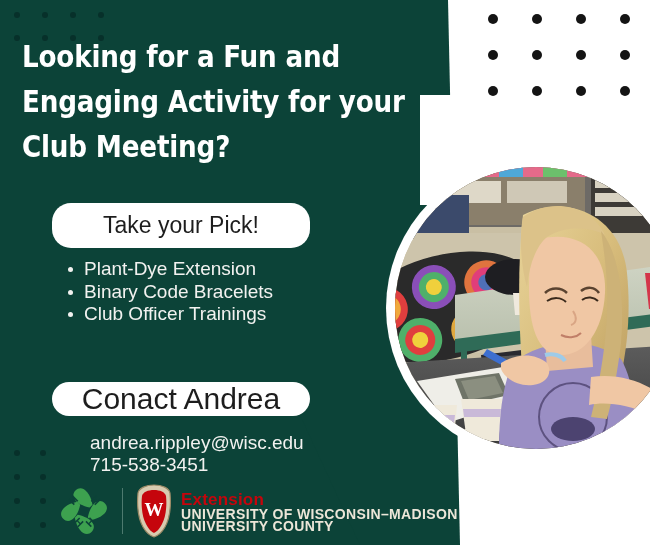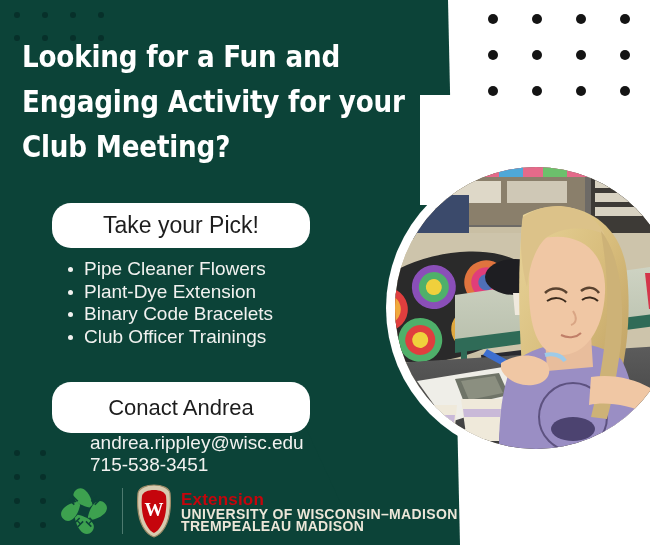--- a/index.html
+++ b/index.html
@@ -52,21 +52,21 @@
 
   
   .pill{
     position:absolute;background:#ffffff;border-radius:19px;
     display:flex;align-items:center;justify-content:center;
     color:#1d1d1d;
     font-family:"Liberation Sans",sans-serif;
     font-weight:400;
   }
   #btn-take-your-pick{left:52px;top:203px;width:258px;height:45px;font-size:23px;}
-  #btn-contact-andrea{left:52px;top:382px;width:258px;height:51px;font-size:22px;}
+  #btn-contact-andrea{left:52px;top:382px;width:258px;height:34px;font-size:30px;}
 
   
   .activity-list{
     position:absolute;left:62px;top:258px;width:330px;
     margin:0;padding:0 0 0 22px;
     list-style:none;
     color:#f2f2f0;
     font-size:19px;
     line-height:22.5px;
     font-family:"Liberation Sans",sans-serif;
@@ -300,21 +300,20 @@
     <span>Looking for a Fun and</span>
     <span>Engaging Activity for your</span>
     <span>Club Meeting?</span>
   </div>
 
   <div class="pill" id="btn-take-your-pick">
     <span>Take your Pick!</span>
   </div>
 
   <ul class="activity-list">
-    <li>Pipe Cleaner Flowers</li>
     <li>Plant-Dye Extension</li>
     <li>Binary Code Bracelets</li>
     <li>Club Officer Trainings</li>
   </ul>
 
   <div class="pill" id="btn-contact-andrea">
     <span>Conact Andrea</span>
   </div>
 
   <div class="contact">
@@ -347,19 +346,19 @@
       <div class="crest">
         <svg viewBox="0 0 38 54" width="38" height="54">
           <path d="M19 1 C27 1 34 4 35 9 C36 20 35 34 30 43 C26 50 22 52 19 53 C16 52 12 50 8 43 C3 34 2 20 3 9 C4 4 11 1 19 1 Z" fill="#d8cbb0" stroke="#9b8a66" stroke-width="1.2"></path>
           <path d="M19 6 C25 6 30 8 31 12 C32 21 31 33 27 40 C24 46 21 48 19 49 C17 48 14 46 11 40 C7 33 6 21 7 12 C8 8 13 6 19 6 Z" fill="#c5050c"></path>
           <text x="19" y="32" fill="#ffffff" font-family="'Liberation Serif',serif" font-size="19" font-weight="bold" text-anchor="middle">W</text>
         </svg>
       </div>
       <div class="uw-text">
         <div class="uw-ext">Extension</div>
         <div class="uw-line">UNIVERSITY OF WISCONSIN–MADISON</div>
-        <div class="uw-line">TREMPEALEAU MADISON</div>
+        <div class="uw-line">UNIVERSITY COUNTY</div>
       </div>
     </div>
 
   </div>
 
 </div>
 
 </body></html>

